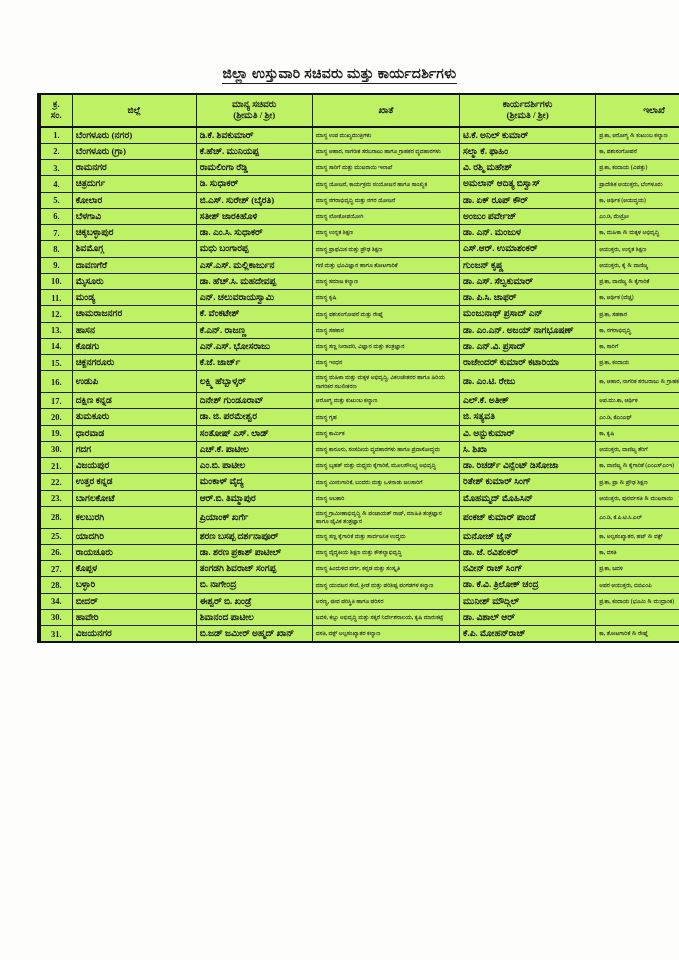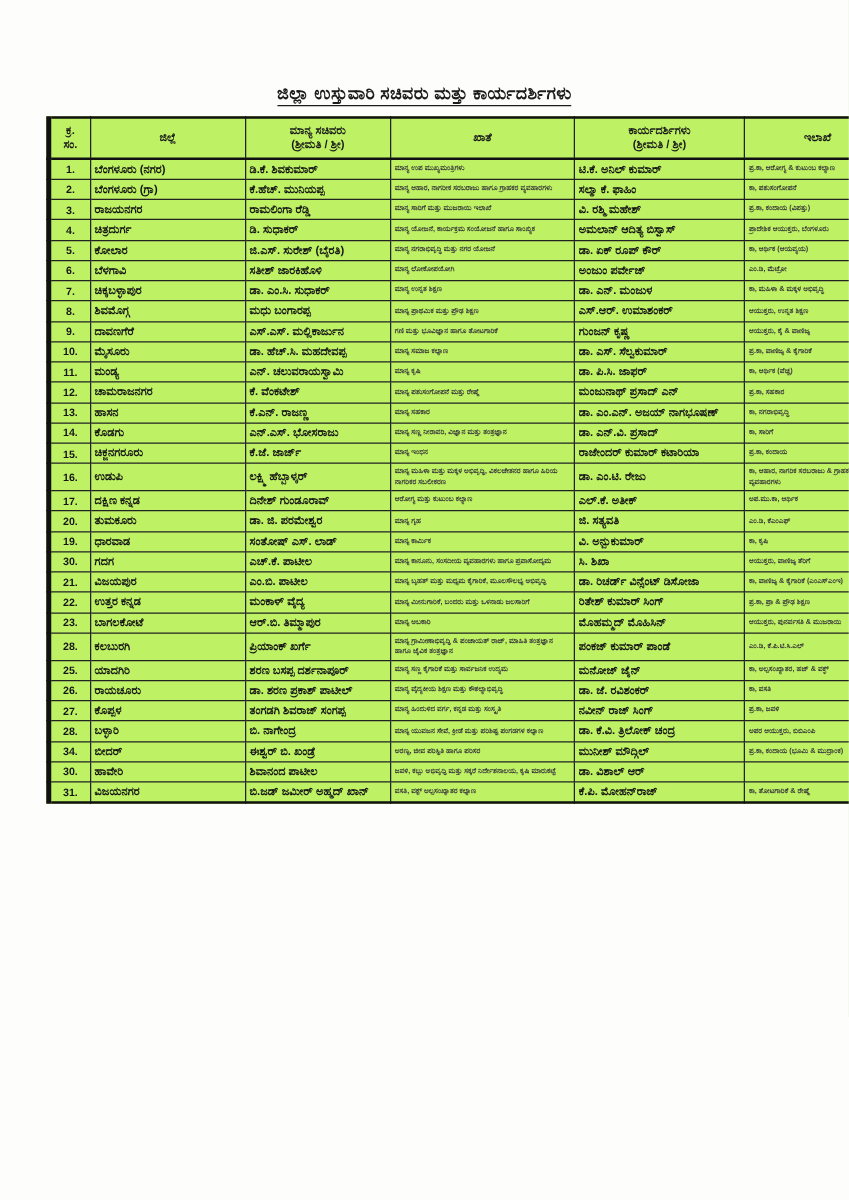--- a/index.html
+++ b/index.html
@@ -4,21 +4,21 @@
 <style>
   html,body{margin:0;padding:0;}
   body{
     width:679px;height:960px;
     background:#e8e8e6;
     font-family:"Liberation Sans","DejaVu Sans",sans-serif;
     -webkit-font-smoothing:antialiased;
   }
   .page{
     position:relative;width:679px;height:960px;background:#fdfdfc;
-    overflow:hidden;color:#161616;
+    overflow:hidden;color:#161616;font-family:Liberation Serif, serif;
   }
   .doc-title{
     position:absolute;top:66px;left:0;width:100%;
     text-align:center;font-size:14px;font-weight:bold;
     color:#1c1c1c;letter-spacing:.3px;
   }
   .doc-title span{border-bottom:1.5px solid #1c1c1c;padding-bottom:2px;}
   table.gov-table{
     position:absolute;top:93px;left:37px;width:677px;
     border-collapse:collapse;table-layout:fixed;
@@ -106,21 +106,21 @@
         <tr>
           <td class="cell-sl">2.</td>
           <td class="cell-district">ಬೆಂಗಳೂರು (ಗ್ರಾ)</td>
           <td class="cell-minister">ಕೆ.ಹೆಚ್. ಮುನಿಯಪ್ಪ</td>
           <td class="cell-portfolio">ಮಾನ್ಯ ಆಹಾರ, ನಾಗರೀಕ ಸರಬರಾಜು ಹಾಗೂ ಗ್ರಾಹಕರ ವ್ಯವಹಾರಗಳು</td>
           <td class="cell-secretary">ಸಲ್ಮಾ ಕೆ. ಫಾಹಿಂ</td>
           <td class="cell-dept">ಕಾ, ಪಶುಸಂಗೋಪನೆ</td>
         </tr>
         <tr>
           <td class="cell-sl">3.</td>
-          <td class="cell-district">ರಾಜಯನಗರ</td>
+          <td class="cell-district">ರಾಮನಗರ</td>
           <td class="cell-minister">ರಾಮಲಿಂಗಾ ರೆಡ್ಡಿ</td>
           <td class="cell-portfolio">ಮಾನ್ಯ ಸಾರಿಗೆ ಮತ್ತು ಮುಜರಾಯಿ ಇಲಾಖೆ</td>
           <td class="cell-secretary">ವಿ. ರಶ್ಮಿ ಮಹೇಶ್</td>
           <td class="cell-dept">ಪ್ರ.ಕಾ, ಕಂದಾಯ (ವಿಪತ್ತು)</td>
         </tr>
         <tr>
           <td class="cell-sl">4.</td>
           <td class="cell-district">ಚಿತ್ರದುರ್ಗ</td>
           <td class="cell-minister">ಡಿ. ಸುಧಾಕರ್</td>
           <td class="cell-portfolio">ಮಾನ್ಯ ಯೋಜನೆ, ಕಾರ್ಯಕ್ರಮ ಸಂಯೋಜನೆ ಹಾಗೂ ಸಾಂಖ್ಯಿಕ</td>

